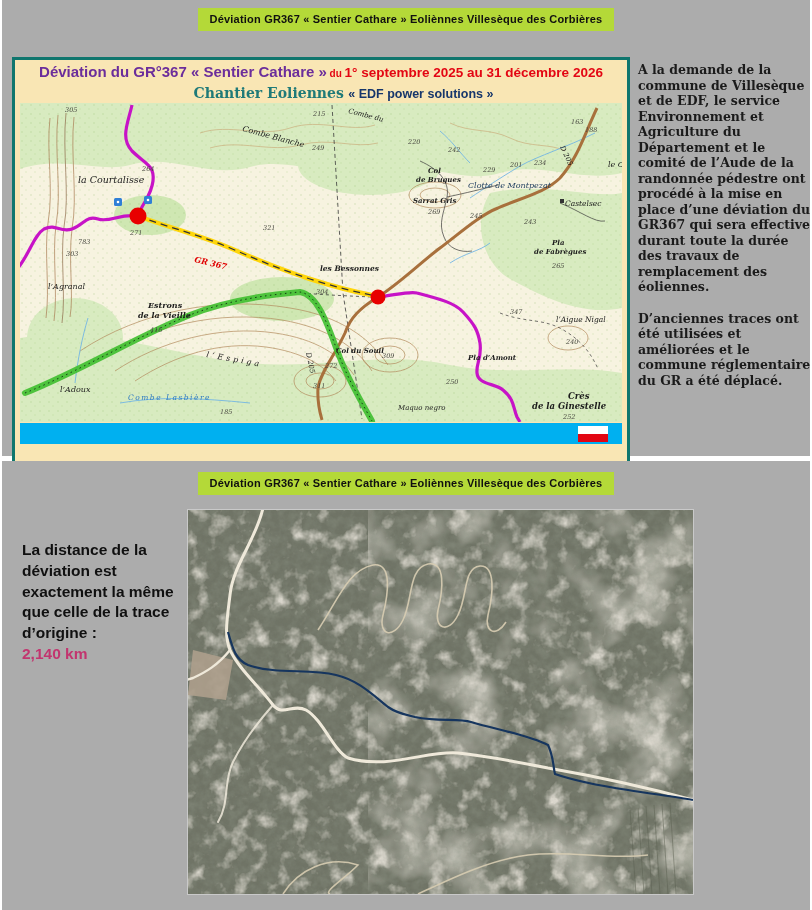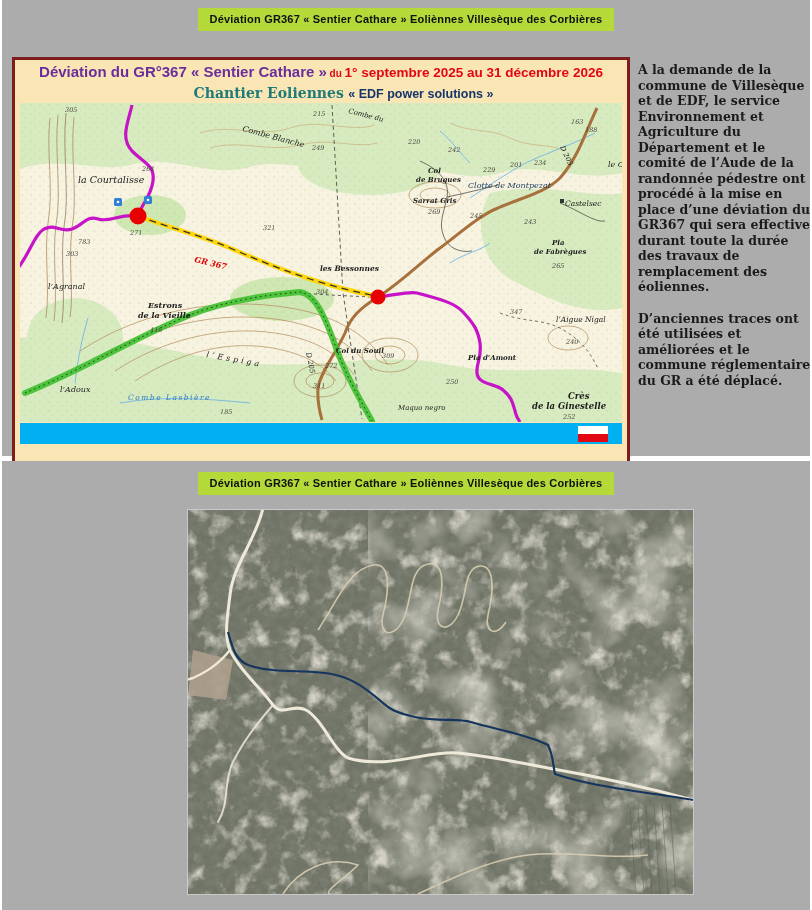--- a/index.html
+++ b/index.html
@@ -8,21 +8,21 @@
   .panel{position:absolute;left:2px;width:808px;background:#acacac;}
   #panel-top{top:0;height:456px;}
   #panel-bottom{top:461px;height:449px;}
 
   .banner-row{position:absolute;left:0;width:100%;text-align:center;}
   .title-banner{display:inline-block;background:#b4d938;color:#101010;font-weight:bold;
         font-size:11px;padding:5px 12px 6px 12px;letter-spacing:0.2px;}
 
   
   #poster{position:absolute;left:10px;top:57px;width:618px;height:441px;
-        background:#f9e6b4;border:3px solid #7f1d1d;box-sizing:border-box;}
+        background:#f9e6b4;border:3px solid #0f766e;box-sizing:border-box;}
   .poster-header{position:absolute;left:0;top:2px;width:100%;text-align:center;line-height:1.25;}
   .ph-purple{color:#6b2d9b;font-weight:bold;font-size:15px;}
   .ph-du{color:#e30613;font-weight:bold;font-size:10px;}
   .ph-red{color:#e30613;font-weight:bold;font-size:13.5px;}
   .ph-line2{margin-top:1px;padding-left:45px;}
   .ph-teal{color:#1f7a78;font-weight:bold;font-size:14px;font-family:"DejaVu Serif",serif;}
   .ph-navy{color:#16366b;font-weight:bold;font-size:12.5px;}
   #topo{position:absolute;left:5px;top:43px;width:602px;height:319px;background:#f7f3e0;}
   #safety{position:absolute;left:5px;top:363px;width:602px;height:21px;background:#00b0f0;
         display:flex;align-items:center;justify-content:center;}
@@ -221,20 +221,24 @@
       <p>D’anciennes traces ont été utilisées et améliorées et le commune réglementaire du GR a été déplacé.</p>
     </div>
   </div>
 
   <div class="panel" id="panel-bottom">
     <div class="banner-row" style="top:11px;">
       <span class="title-banner">Déviation GR367 « Sentier Cathare » Eoliènnes Villesèque des Corbières</span>
     </div>
   </div>
 
+  <div id="distance">
+    <span>La distance de la déviation est exactement la même que celle de la trace d’origine :</span><br>
+    <span class="dist-value">2,140 km</span>
+  </div>
 
   <svg id="aerial" viewBox="0 0 505 384" preserveAspectRatio="none">
     <defs>
       <filter id="fLight" x="0" y="0" width="100%" height="100%">
         <feTurbulence type="fractalNoise" baseFrequency="0.05" numOctaves="4" seed="7"></feTurbulence>
         <feColorMatrix type="matrix" values="0 0 0 0 0.74  0 0 0 0 0.71  0 0 0 0 0.64  0 0 0 2.8 -1.45"></feColorMatrix>
       </filter>
       <filter id="fBig" x="0" y="0" width="100%" height="100%">
         <feTurbulence type="fractalNoise" baseFrequency="0.016" numOctaves="4" seed="5"></feTurbulence>
         <feColorMatrix type="matrix" values="0 0 0 0 0.78  0 0 0 0 0.75  0 0 0 0 0.68  0 0 0 2.2 -1.05"></feColorMatrix>

